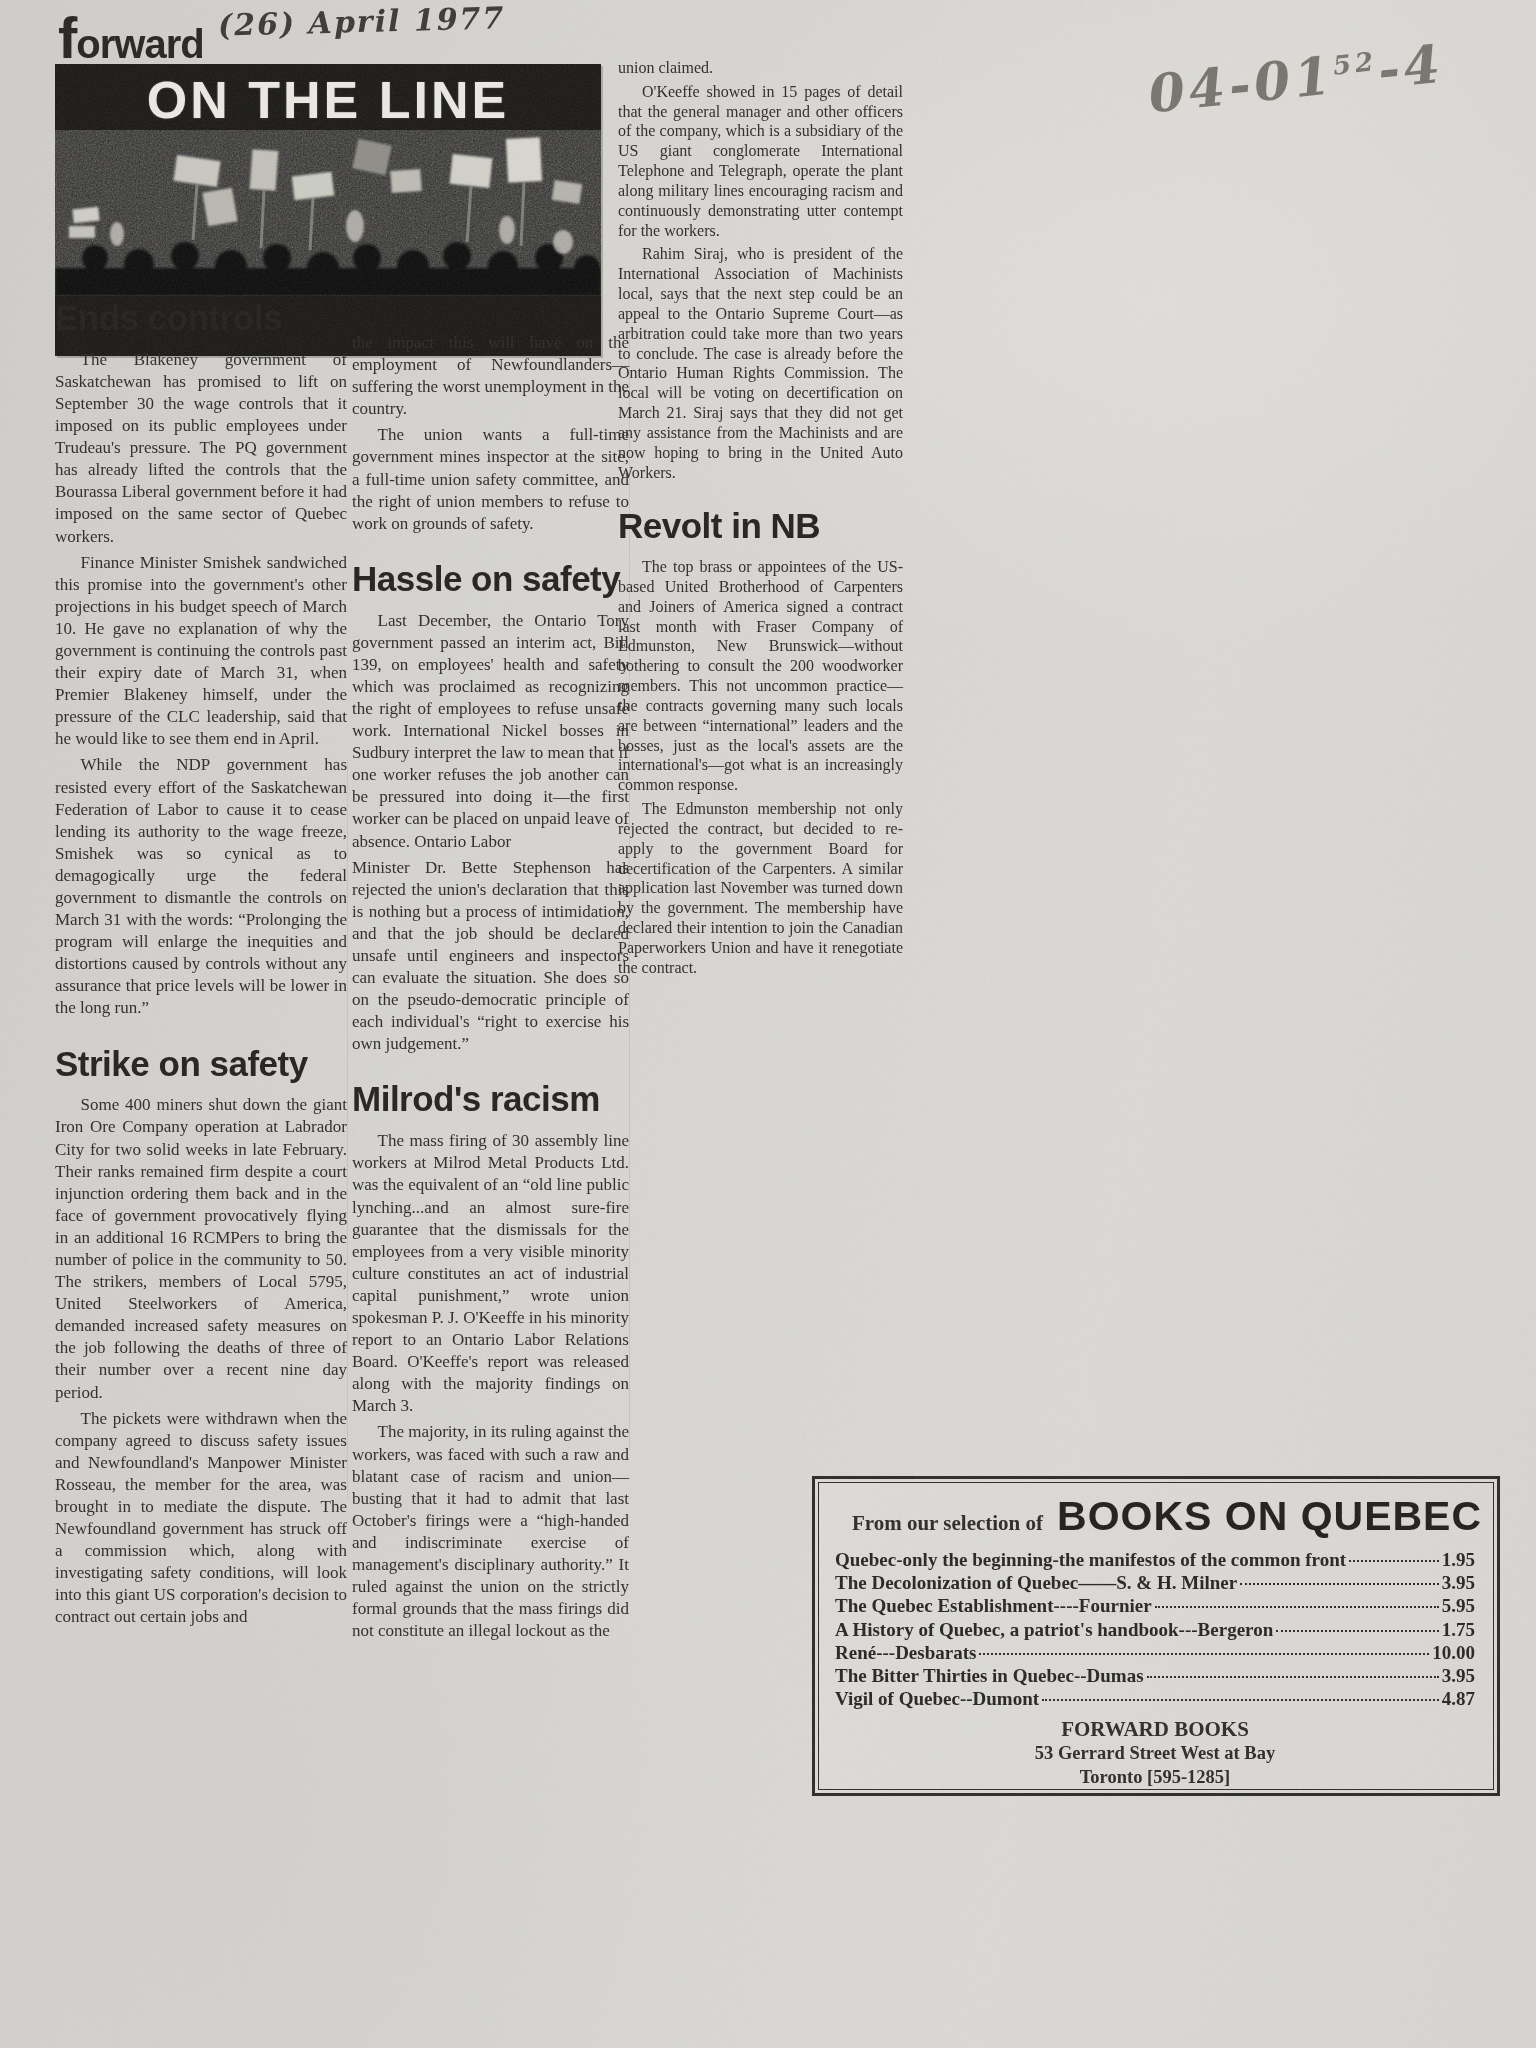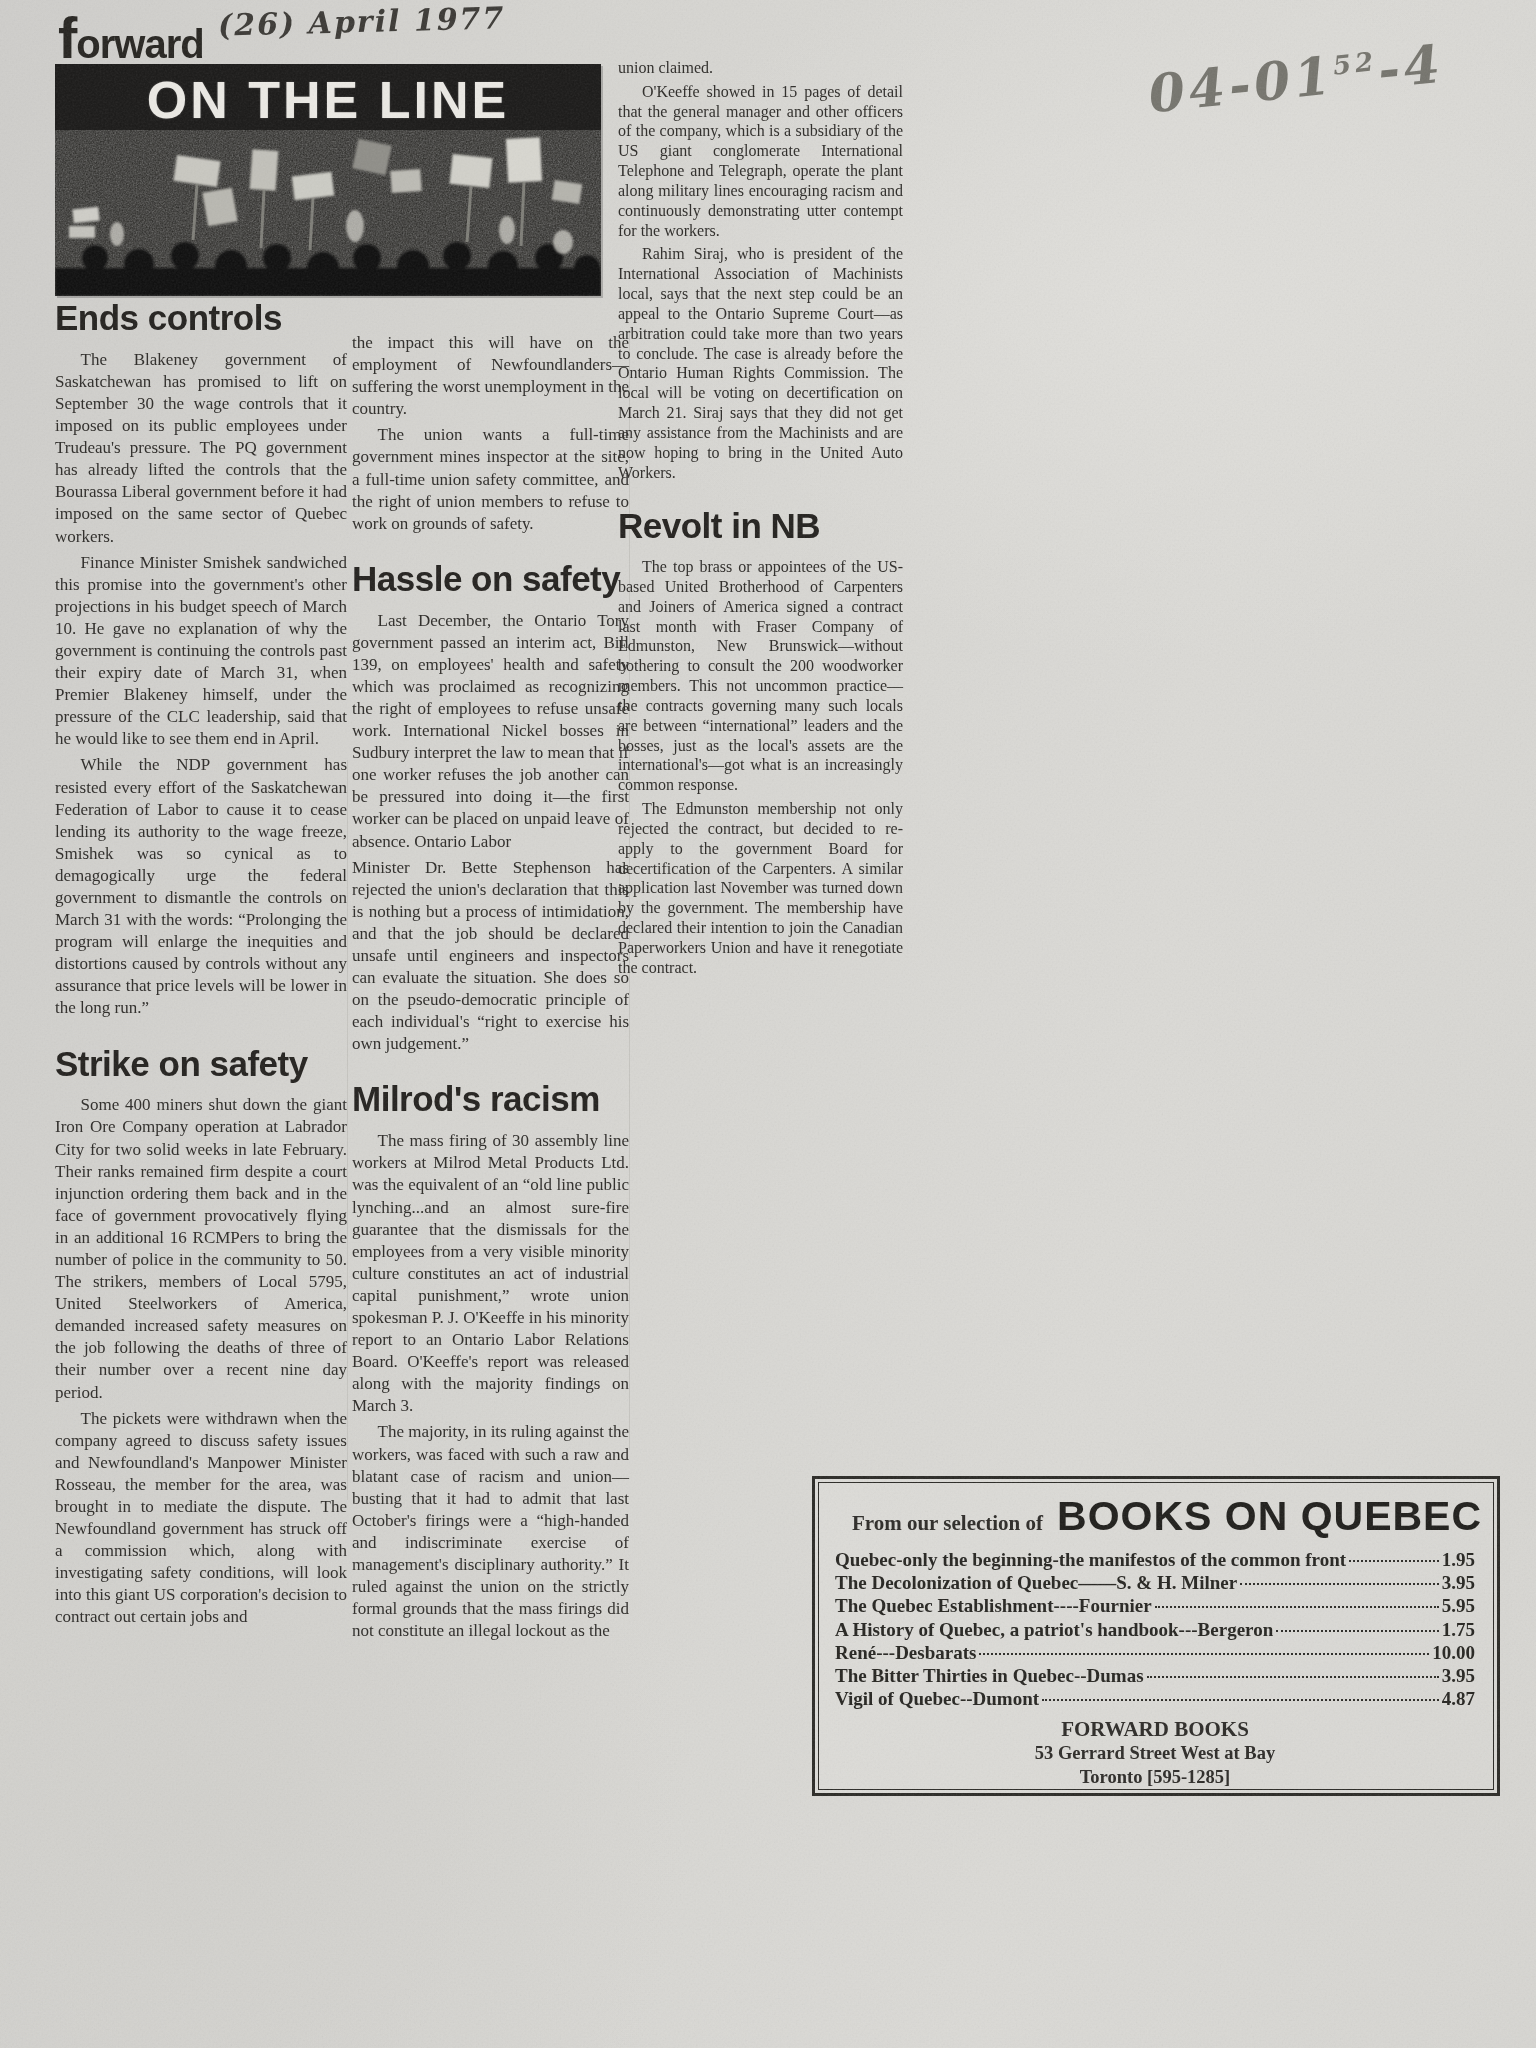--- a/index.html
+++ b/index.html
@@ -20,21 +20,21 @@
   .masthead{position:absolute; left:58px; top:4px; display:flex; align-items:flex-start; gap:14px;}
   .mast-name{font-family:"Liberation Sans",sans-serif; font-weight:bold; font-size:40px; letter-spacing:-1px; color:#262420; display:inline-block;}
   .mast-name::first-letter{font-size:58px;}
   .mast-note{font-family:"DejaVu Serif",serif; font-style:italic; font-weight:bold; font-size:30px; color:#3b3935; transform:rotate(-1.5deg); letter-spacing:2px;}
   .archive-note{
     position:absolute; left:1148px; top:48px; font-family:"DejaVu Serif",serif; font-style:italic;
     font-size:52px; color:var(--pencil); transform:rotate(-6deg); letter-spacing:4px; font-weight:bold;
   }
   .archive-note sup{font-size:26px;}
   
-  .banner{position:absolute; left:55px; top:64px; width:546px; height:232px; background:var(--banner_bg); box-shadow:2px 2px 0 rgba(0,0,0,.2);}
+  .banner{position:absolute; left:55px; top:64px; width:546px; height:292px; background:var(--banner_bg); box-shadow:2px 2px 0 rgba(0,0,0,.2);}
   .banner-title{
     font-family:"Liberation Sans",sans-serif; font-weight:bold; font-size:52px; letter-spacing:3px;
     color:#eceae5; text-align:center; padding-top:6px; text-shadow:0 0 2px rgba(255,255,255,.25);
   }
   .banner svg{display:block;}
   
   .col{position:absolute; text-align:justify; font-size:17px; line-height:1.30;}
   .col p{margin:0 0 4px; text-indent:1.5em;}
   .col p.noind{text-indent:0;}
   .headline{

